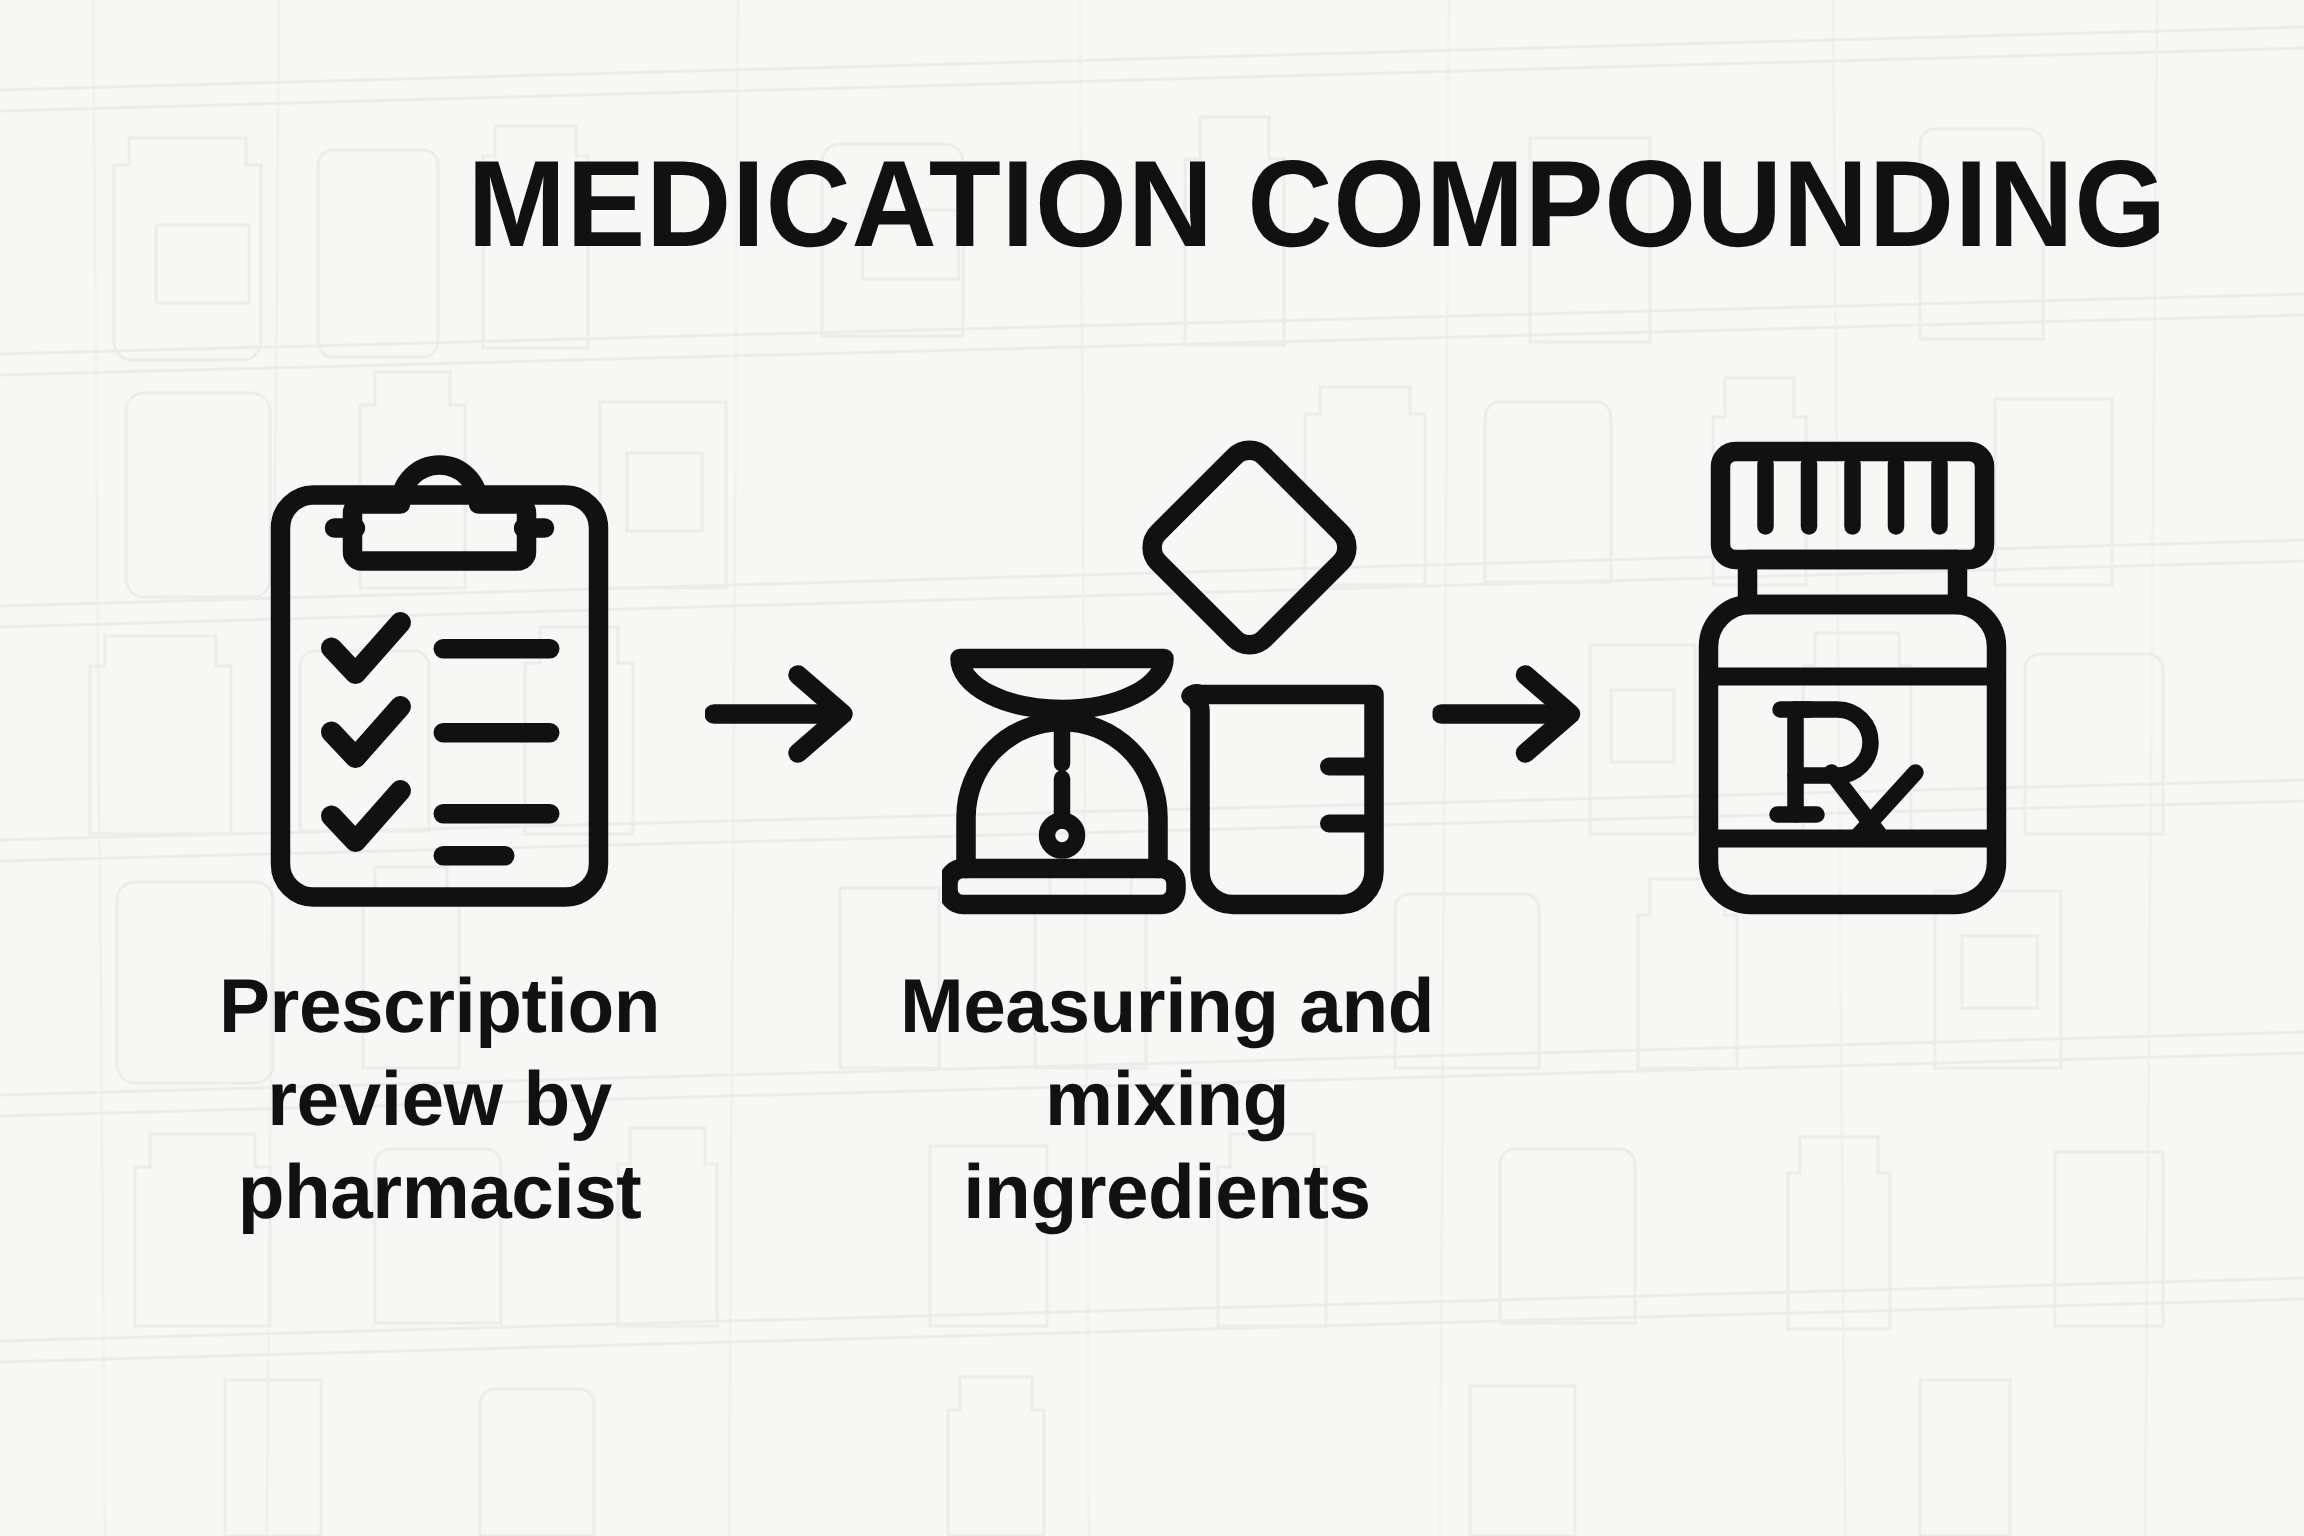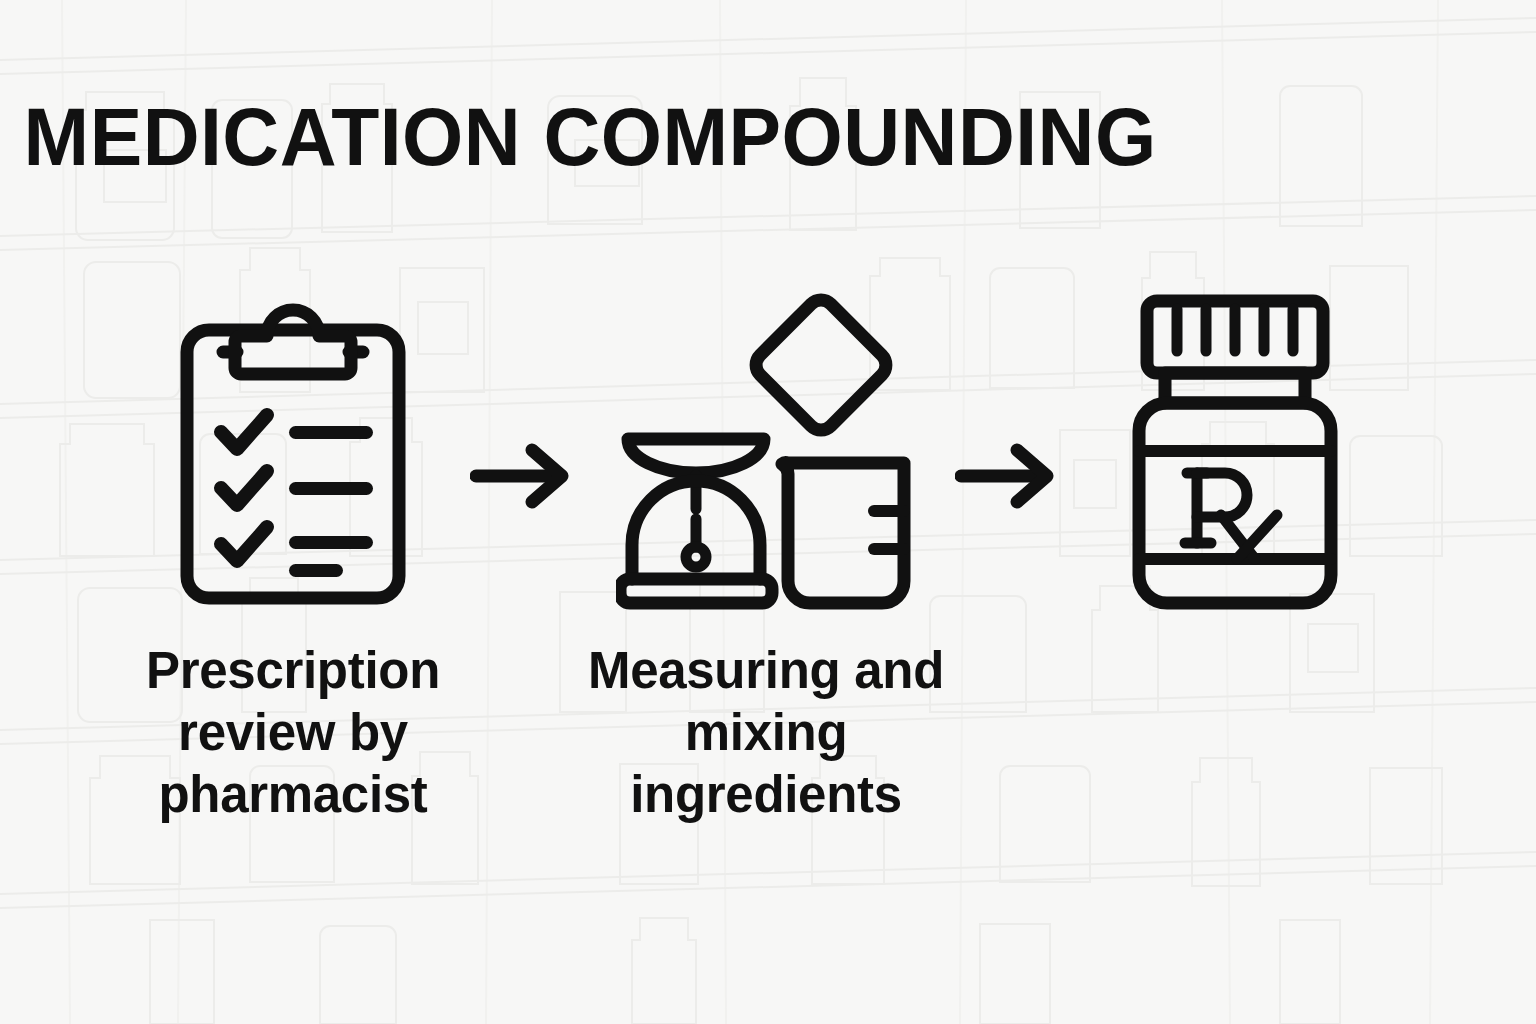--- a/index.html
+++ b/index.html
@@ -33,21 +33,21 @@
     z-index: 0;
     pointer-events: none;
   }
 
   
   #title {
     position: absolute;
     top: 96px;
     left: 0;
     width: 1468px;
-    text-align: left;
+    text-align: right;
     z-index: 3;
   }
   #title .title-text {
     display: inline-block;
     font-family: "Liberation Sans", sans-serif;
     font-weight: 700;
     font-size: 82px;
     line-height: 1;
     letter-spacing: 0.5px;
     color: #111111;
@@ -83,21 +83,21 @@
     font-family: "Liberation Sans", sans-serif;
     font-weight: 700;
     font-size: 51px;
     line-height: 62px;
     color: #111111;
     letter-spacing: -0.3px;
     white-space: pre-line;
   }
 
   #step-1 { left: 113px; }
-  #step-2 { left: 586px; }
+  #step-2 { left: 598px; }
   #step-3 { left: 1055px; }
 
   
   .arrow {
     position: absolute;
     top: 436px;
     width: 110px;
     height: 80px;
     z-index: 2;
   }

